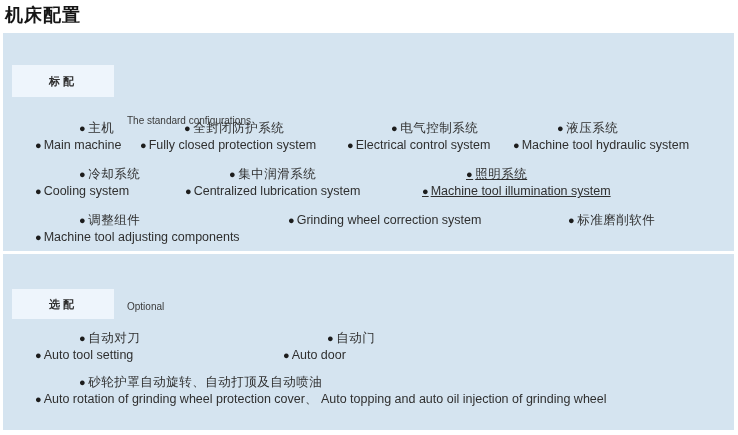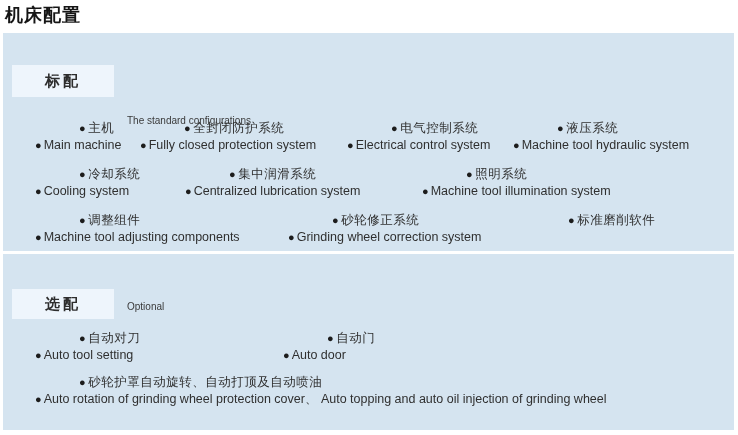--- a/index.html
+++ b/index.html
@@ -35,21 +35,21 @@
   .panel-optional { top: 254px; height: 176px; }
   .label-box {
     position: absolute;
     left: 9px;
     width: 102px;
     height: 32px;
     background: #eef5fc;
     display: flex;
     align-items: center;
     justify-content: center;
-    font-size: 15px;
+    font-size: 11px;
     font-weight: bold;
     letter-spacing: 3px;
     color: #2d2d2d;
   }
   .panel-standard .label-box { top: 32px; }
   .panel-optional .label-box { top: 35px; height: 30px; }
   .subtitle {
     position: absolute;
     left: 124px;
     font-size: 10px;
@@ -120,32 +120,31 @@
         </div>
         <div class="row">
           <div class="item" style="left: 32px;">
             <div class="line cn"><span class="bullet">●</span>冷却系统</div>
             <div class="line en"><span class="bullet">●</span>Cooling system</div>
           </div>
           <div class="item" style="left: 182px;">
             <div class="line cn"><span class="bullet">●</span>集中润滑系统</div>
             <div class="line en"><span class="bullet">●</span>Centralized lubrication system</div>
           </div>
-          <div class="item" style="left: 419px;">
+          <div class="item" style="left: 419px; text-decoration: underline;">
             <div class="line cn"><span class="bullet">●</span>照明系统</div>
             <div class="line en"><span class="bullet">●</span>Machine tool illumination system</div>
           </div>
         </div>
         <div class="row">
           <div class="item" style="left: 32px;">
             <div class="line cn"><span class="bullet">●</span>调整组件</div>
             <div class="line en"><span class="bullet">●</span>Machine tool adjusting components</div>
           </div>
           <div class="item" style="left: 285px;">
-            <div class="line cn"><span class="bullet">●</span>砂轮修正系统</div>
             <div class="line en"><span class="bullet">●</span>Grinding wheel correction system</div>
           </div>
           <div class="item" style="left: 521px;">
             <div class="line cn"><span class="bullet">●</span>标准磨削软件</div>
           </div>
         </div>
       </div>
   </div>
 
   <div class="panel panel-optional">

